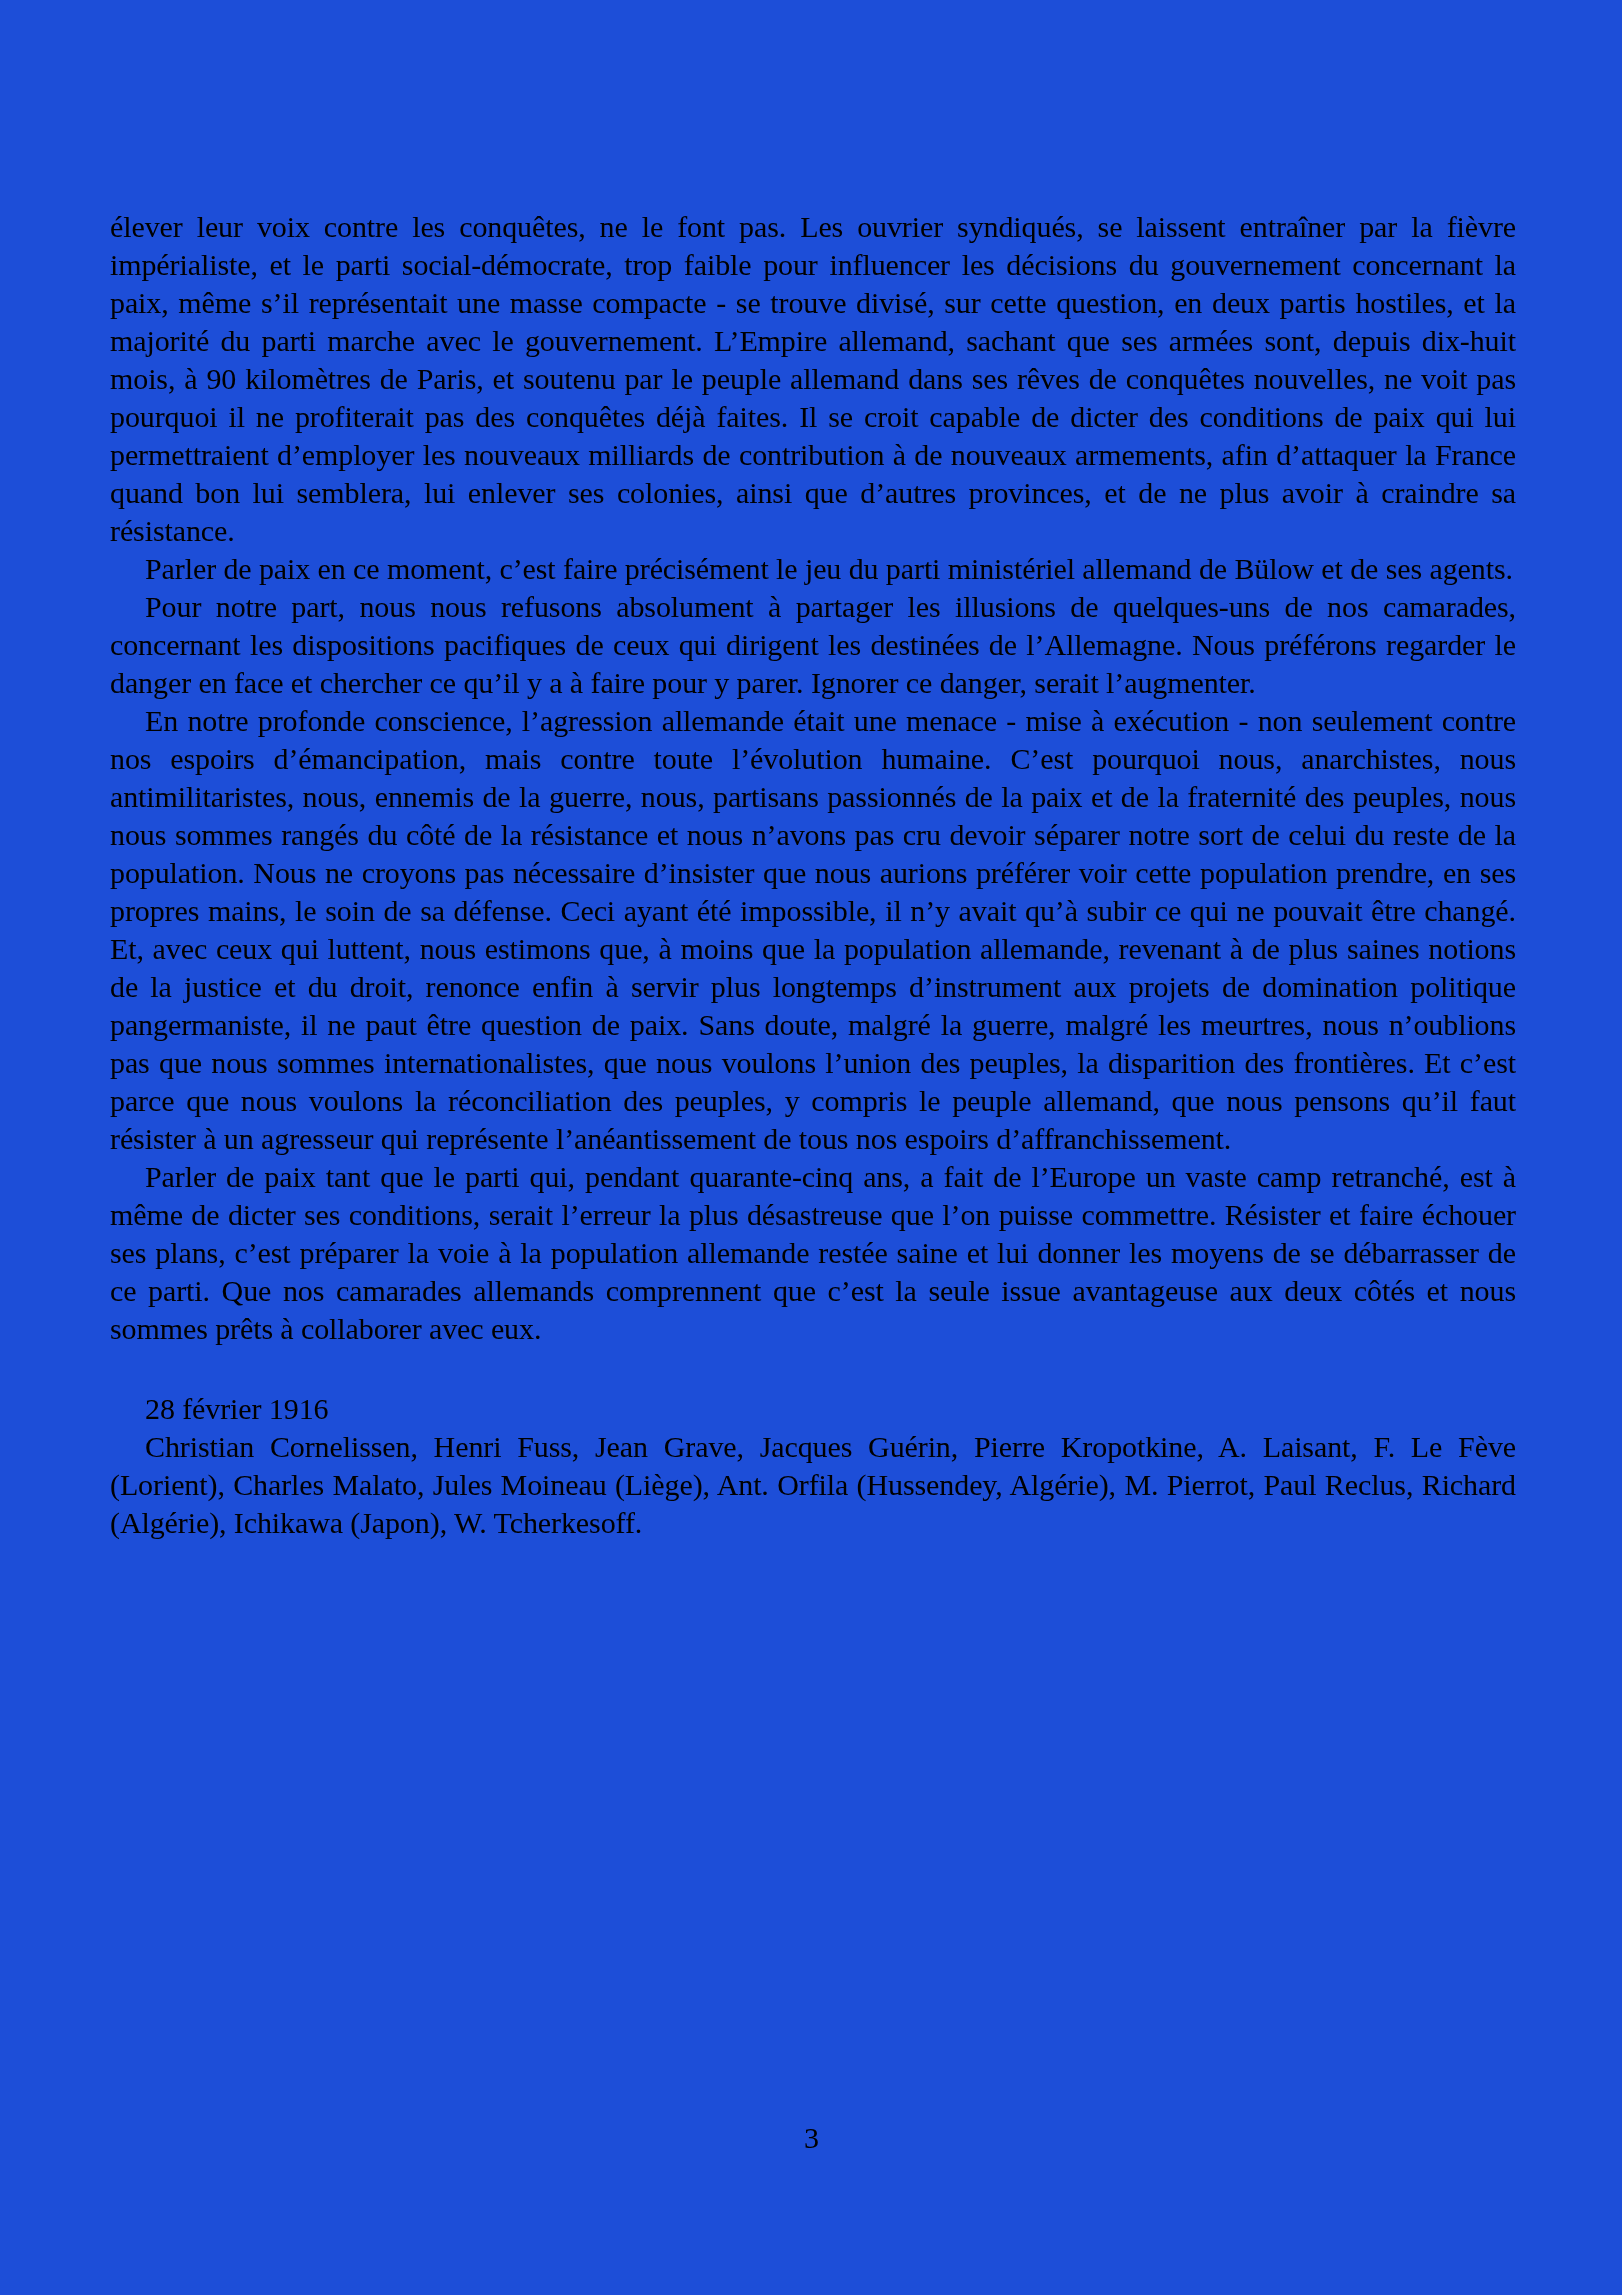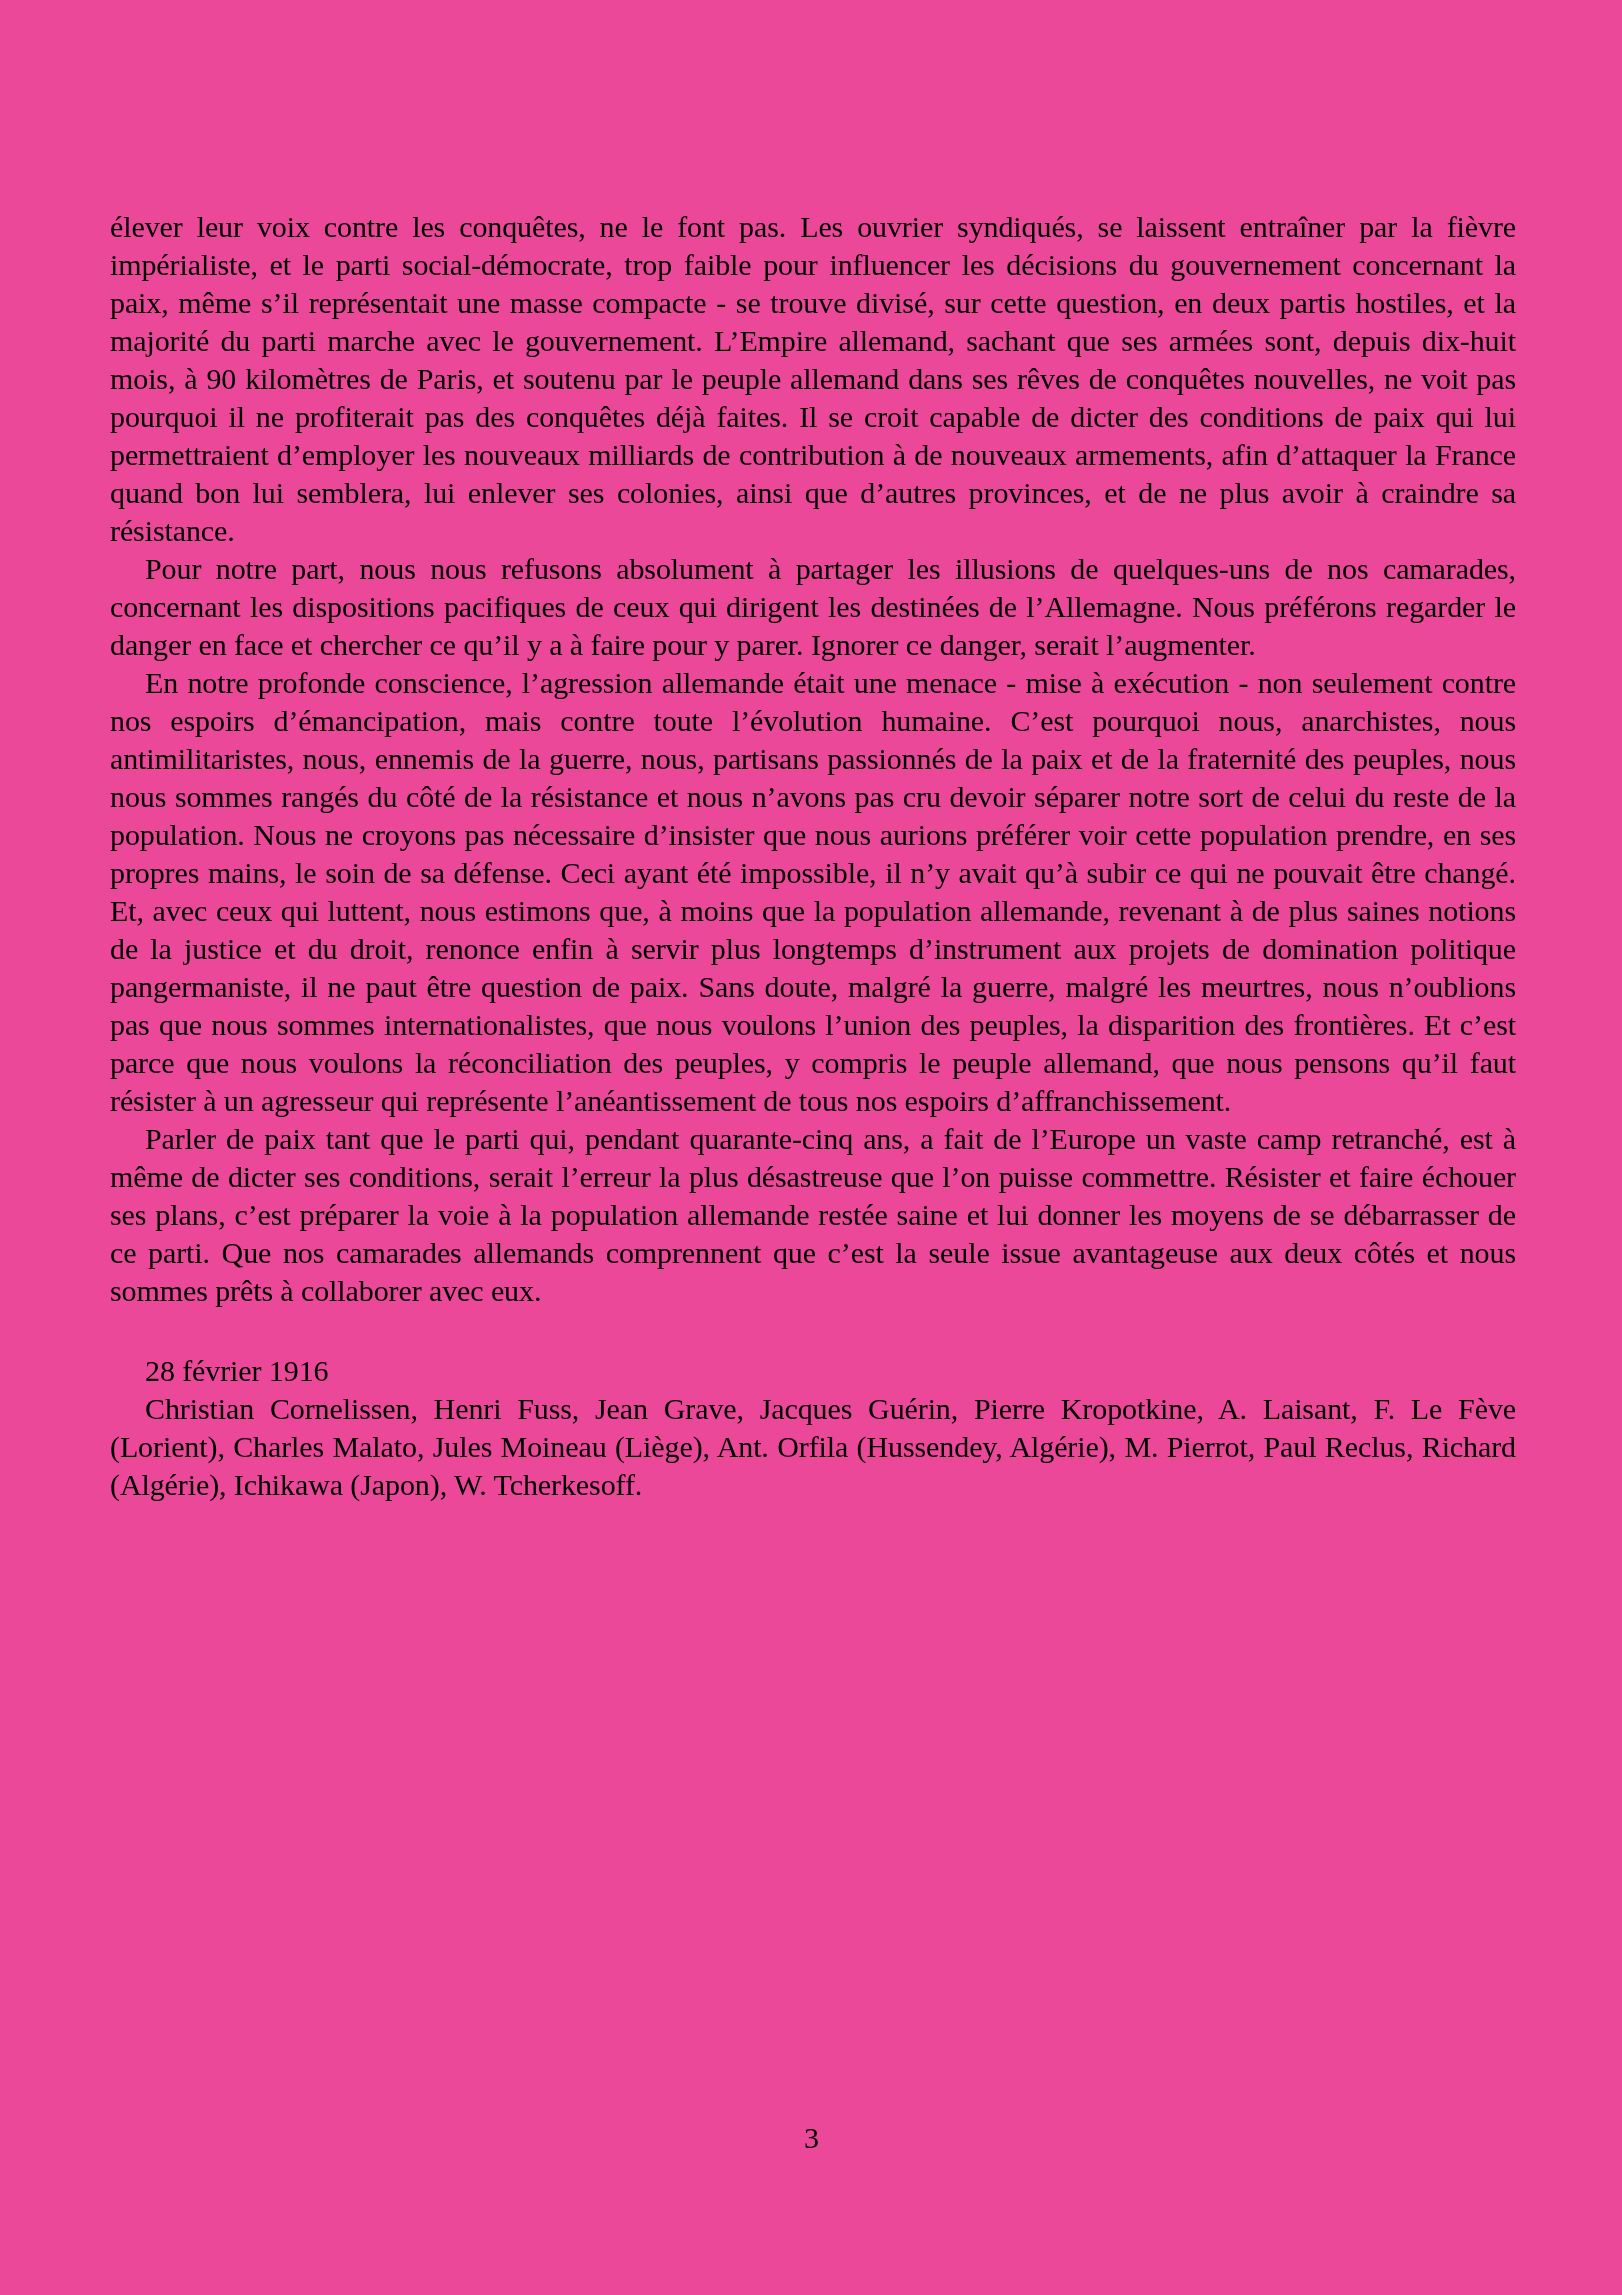--- a/index.html
+++ b/index.html
@@ -4,21 +4,21 @@
 <style>
   html, body {
     margin: 0;
     padding: 0;
     background: #ffffff;
   }
   .page {
     position: relative;
     width: 1623px;
     height: 2295px;
-    background: #ec4899;
+    background: #1d4ed8;
     color: #000000;
     font-family: "Liberation Serif", "DejaVu Serif", serif;
     overflow: hidden;
   }
   .text-block {
     position: absolute;
     left: 110px;
     top: 208px;
     width: 1406px;
     font-size: 30px;
@@ -47,20 +47,21 @@
     font-size: 30px;
     line-height: 33px;
   }
 </style>
 </head>
 <body>
 
 <div class="page">
   <div class="text-block">
     <p class="noindent">élever leur voix contre les conquêtes, ne le font pas. Les ouvrier syndiqués, se laissent entraîner par la fièvre impérialiste, et le parti social-démocrate, trop faible pour influencer les décisions du gouvernement concernant la paix, même s’il représentait une masse compacte - se trouve divisé, sur cette question, en deux partis hostiles, et la majorité du parti marche avec le gouvernement. L’Empire allemand, sachant que ses armées sont, depuis dix-huit mois, à 90 kilomètres de Paris, et soutenu par le peuple allemand dans ses rêves de conquêtes nouvelles, ne voit pas pourquoi il ne profiterait pas des conquêtes déjà faites. Il se croit capable de dicter des conditions de paix qui lui permettraient d’employer les nouveaux milliards de contribution à de nouveaux armements, afin d’attaquer la France quand bon lui semblera, lui enlever ses colonies, ainsi que d’autres provinces, et de ne plus avoir à craindre sa résistance.</p>
+    <p>Parler de paix en ce moment, c’est faire précisément le jeu du parti ministériel allemand de Bülow et de ses agents.</p>
     <p>Pour notre part, nous nous refusons absolument à partager les illusions de quelques-uns de nos camarades, concernant les dispositions pacifiques de ceux qui dirigent les destinées de l’Allemagne. Nous préférons regarder le danger en face et chercher ce qu’il y a à faire pour y parer. Ignorer ce danger, serait l’augmenter.</p>
     <p>En notre profonde conscience, l’agression allemande était une menace - mise à exécution - non seulement contre nos espoirs d’émancipation, mais contre toute l’évolution humaine. C’est pourquoi nous, anarchistes, nous antimilitaristes, nous, ennemis de la guerre, nous, partisans passionnés de la paix et de la fraternité des peuples, nous nous sommes rangés du côté de la résistance et nous n’avons pas cru devoir séparer notre sort de celui du reste de la population. Nous ne croyons pas nécessaire d’insister que nous aurions préférer voir cette population prendre, en ses propres mains, le soin de sa défense. Ceci ayant été impossible, il n’y avait qu’à subir ce qui ne pouvait être changé. Et, avec ceux qui luttent, nous estimons que, à moins que la population allemande, revenant à de plus saines notions de la justice et du droit, renonce enfin à servir plus longtemps d’instrument aux projets de domination politique pangermaniste, il ne paut être question de paix. Sans doute, malgré la guerre, malgré les meurtres, nous n’oublions pas que nous sommes internationalistes, que nous voulons l’union des peuples, la disparition des frontières. Et c’est parce que nous voulons la réconciliation des peuples, y compris le peuple allemand, que nous pensons qu’il faut résister à un agresseur qui représente l’anéantissement de tous nos espoirs d’affranchissement.</p>
     <p>Parler de paix tant que le parti qui, pendant quarante-cinq ans, a fait de l’Europe un vaste camp retranché, est à même de dicter ses conditions, serait l’erreur la plus désastreuse que l’on puisse commettre. Résister et faire échouer ses plans, c’est préparer la voie à la population allemande restée saine et lui donner les moyens de se débarrasser de ce parti. Que nos camarades allemands comprennent que c’est la seule issue avantageuse aux deux côtés et nous sommes prêts à collaborer avec eux.</p>
     <p class="date">28 février 1916</p>
     <p>Christian Cornelissen, Henri Fuss, Jean Grave, Jacques Guérin, Pierre Kropotkine, A. Laisant, F. Le Fève (Lorient), Charles Malato, Jules Moineau (Liège), Ant. Orfila (Hussendey, Algérie), M. Pierrot, Paul Reclus, Richard (Algérie), Ichikawa (Japon), W. Tcherkesoff.</p>
   </div>
   <div class="page-number">3</div>
 </div>
 
 

